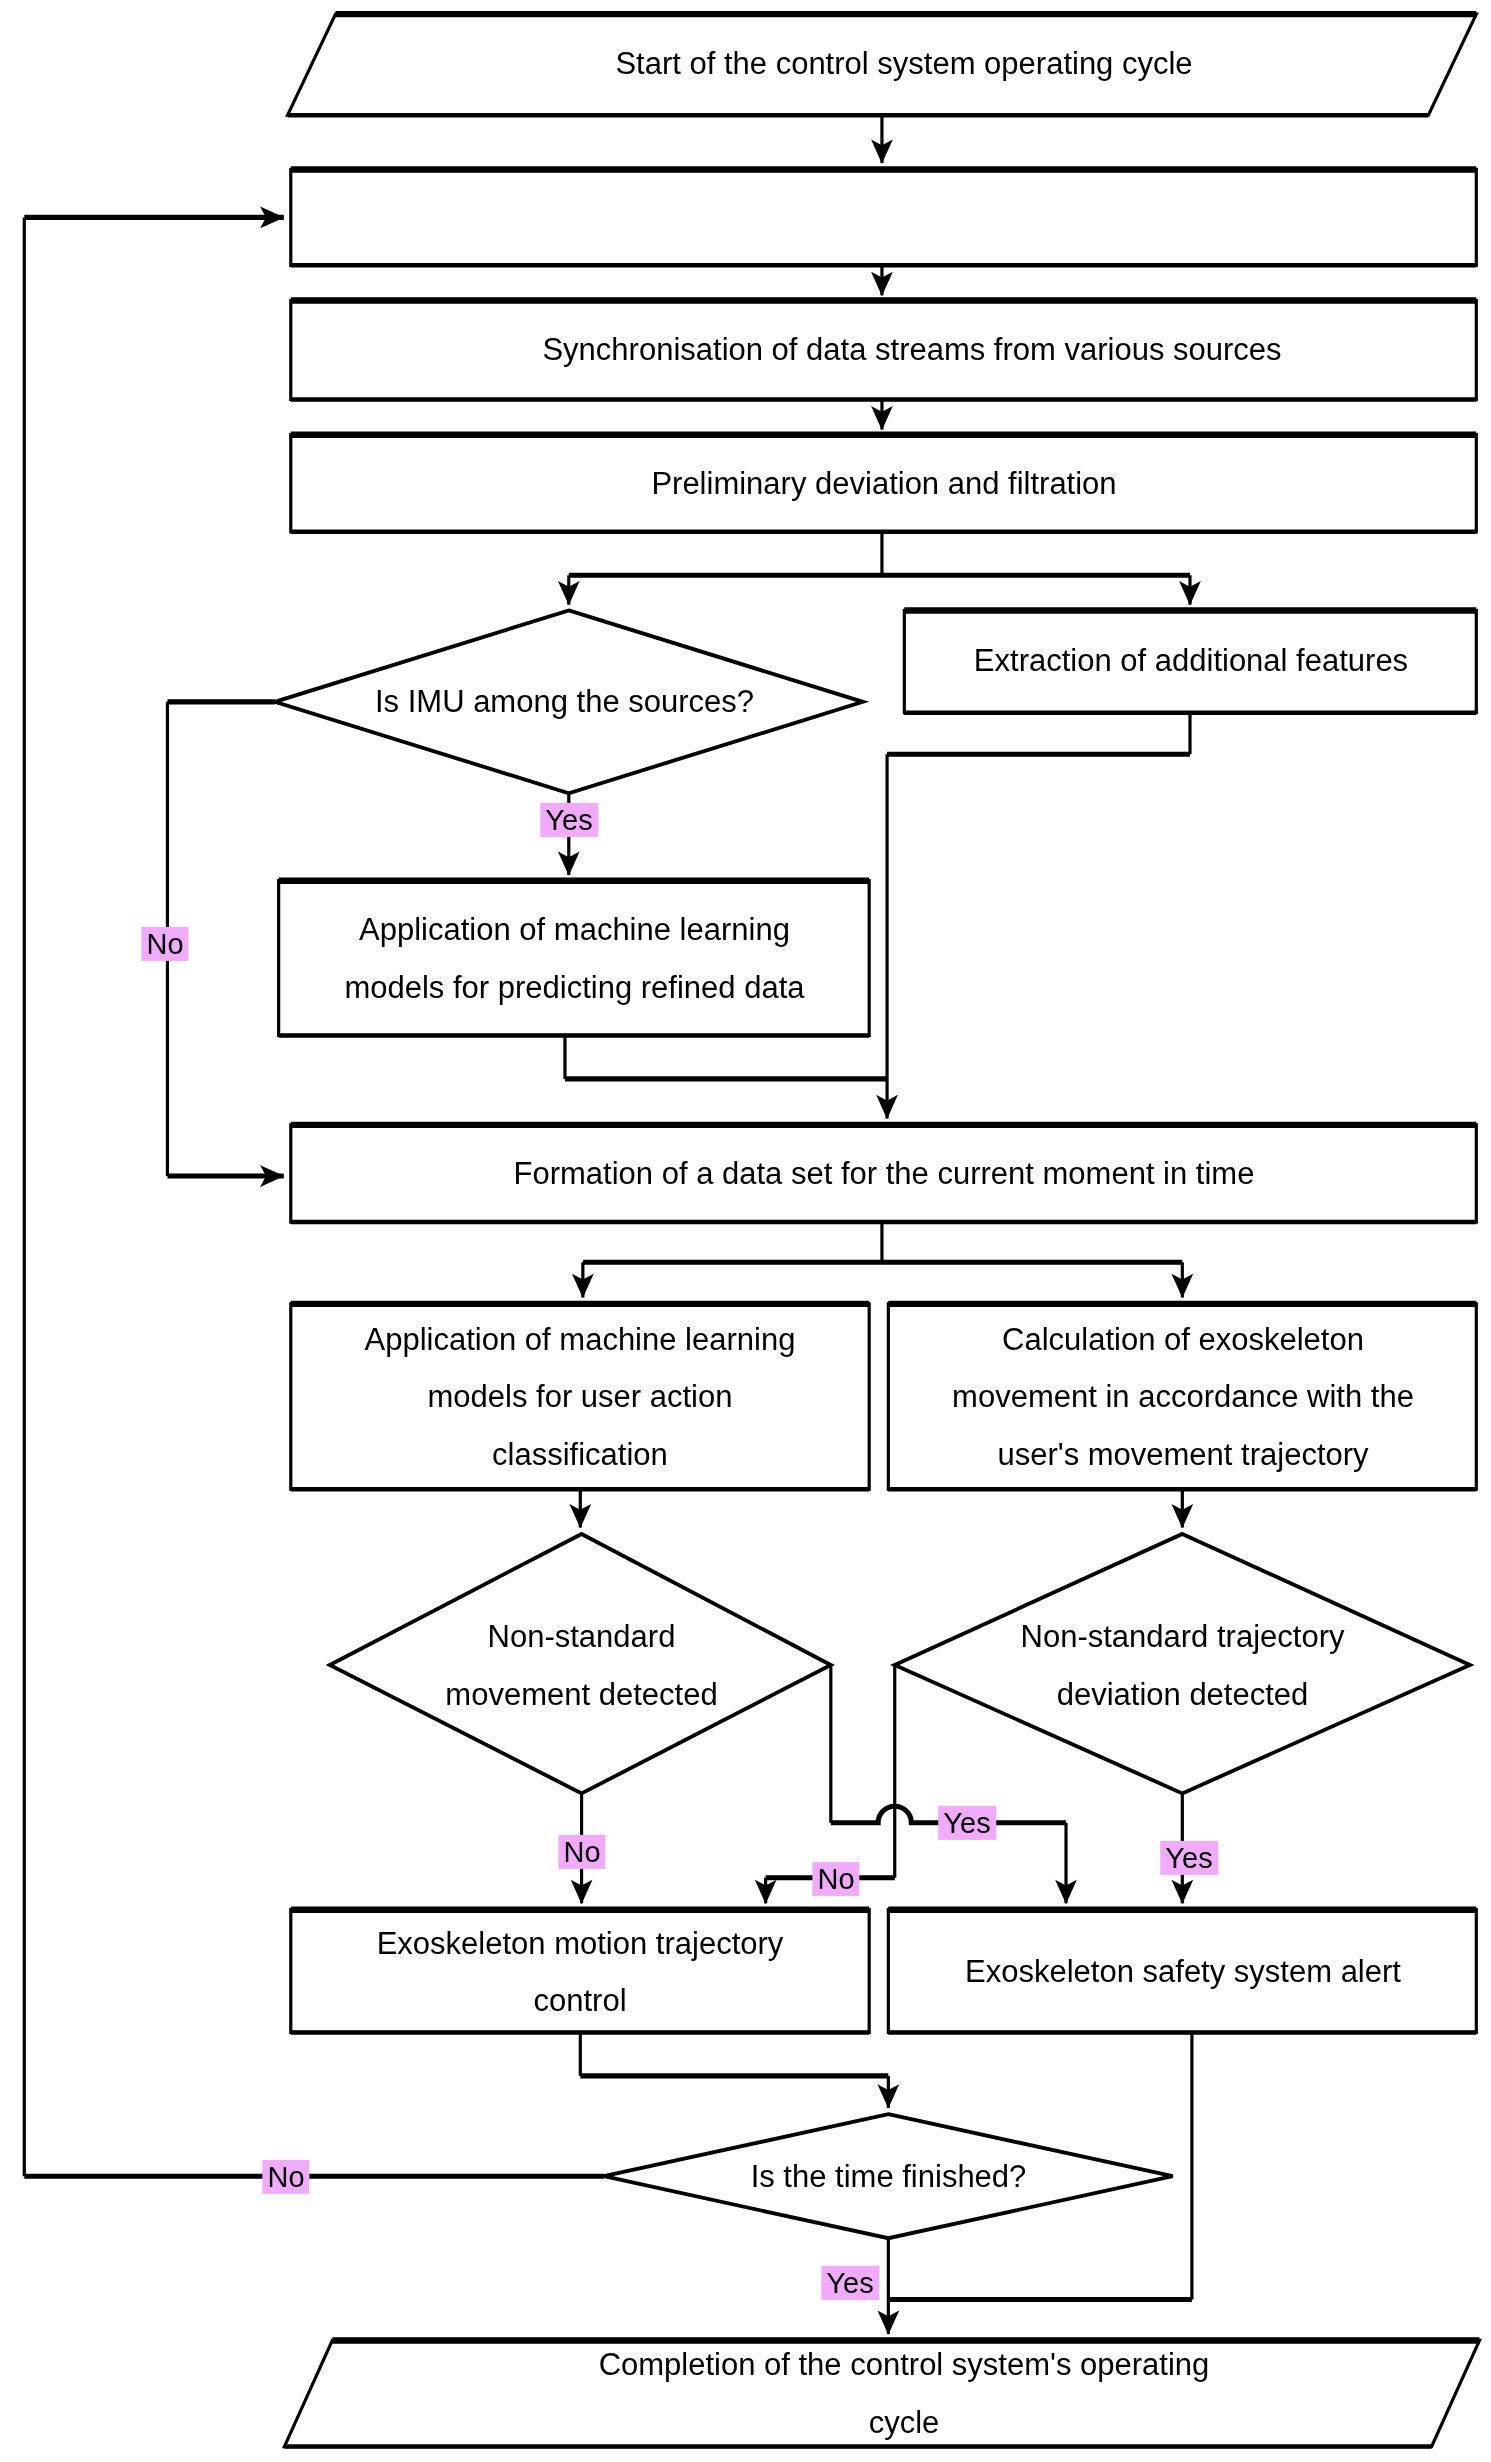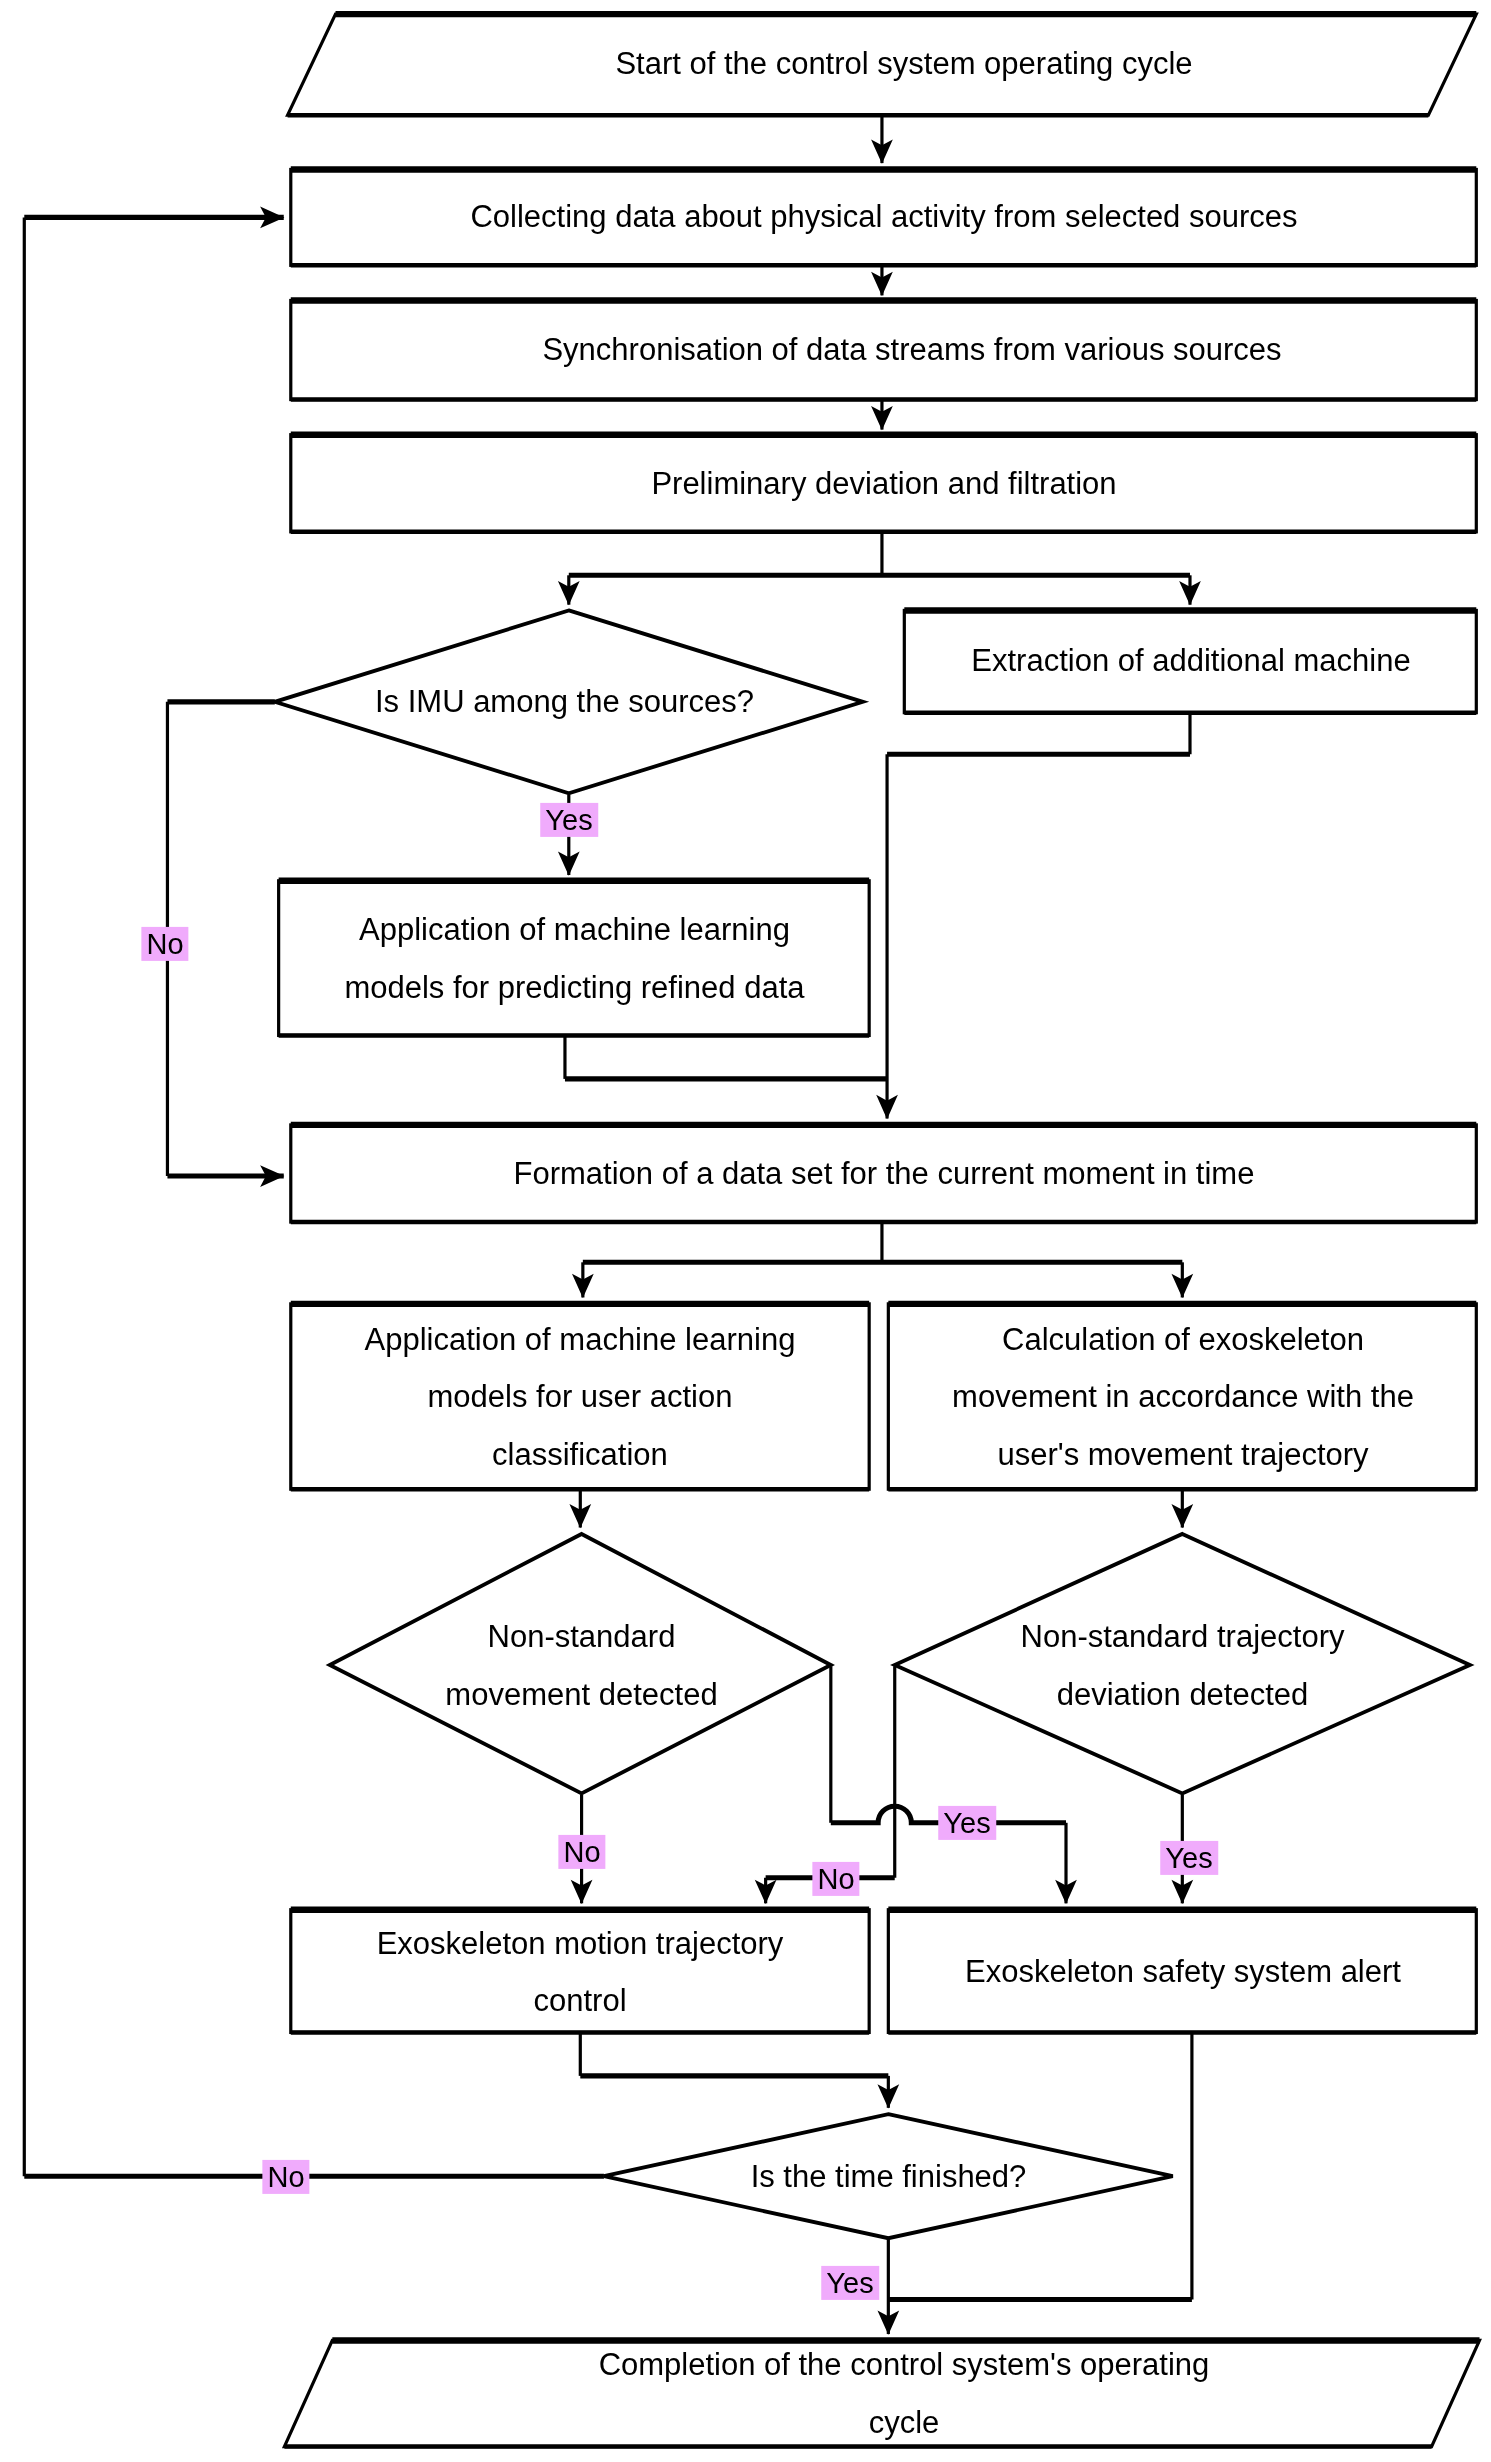--- a/index.html
+++ b/index.html
@@ -180,29 +180,28 @@
       <polygon class="dmd" points="1390,3308 1835,3405 1390,3502 945,3405"></polygon>
 
       <polygon class="shape" points="520,3662 2315,3662 2240,3828 445,3828"></polygon>
       <path class="et" d="M520 3662 H2315"></path>
         <path class="eb" d="M445 3828 H2240"></path>
     </g>
   </svg>
 
   <div class="node-label" style="left:332px; top:19px; width:1144px; height:89px;">Start of the control system operating cycle</div>
 
-  <div class="node-label" style="left:291px; top:169px; width:1186px; height:96px;">Collecting data about physical activity from selected sources</div>
 
   <div class="node-label" style="left:291px; top:300px; width:1186px; height:99px;margin-left:28px;">Synchronisation of data streams from various sources</div>
 
   <div class="node-label" style="left:291px; top:435px; width:1186px; height:97px;">Preliminary deviation and filtration</div>
 
   <div class="node-label" style="left:309px; top:644px; width:511px; height:115px;">Is IMU among the sources?</div>
 
-  <div class="node-label" style="left:905px; top:610px; width:572px; height:102px;">Extraction of additional machine</div>
+  <div class="node-label" style="left:905px; top:610px; width:572px; height:102px;">Extraction of additional features</div>
 
   <div class="node-label" style="left:279px; top:881px; width:591px; height:155px;">Application of machine learning
 models for predicting refined data</div>
 
   <div class="node-label" style="left:291px; top:1125px; width:1186px; height:97px;">Formation of a data set for the current moment in time</div>
 
   <div class="node-label" style="left:294px; top:1314px; width:572px; height:166px;">Application of machine learning
 models for user action
 classification</div>
 

